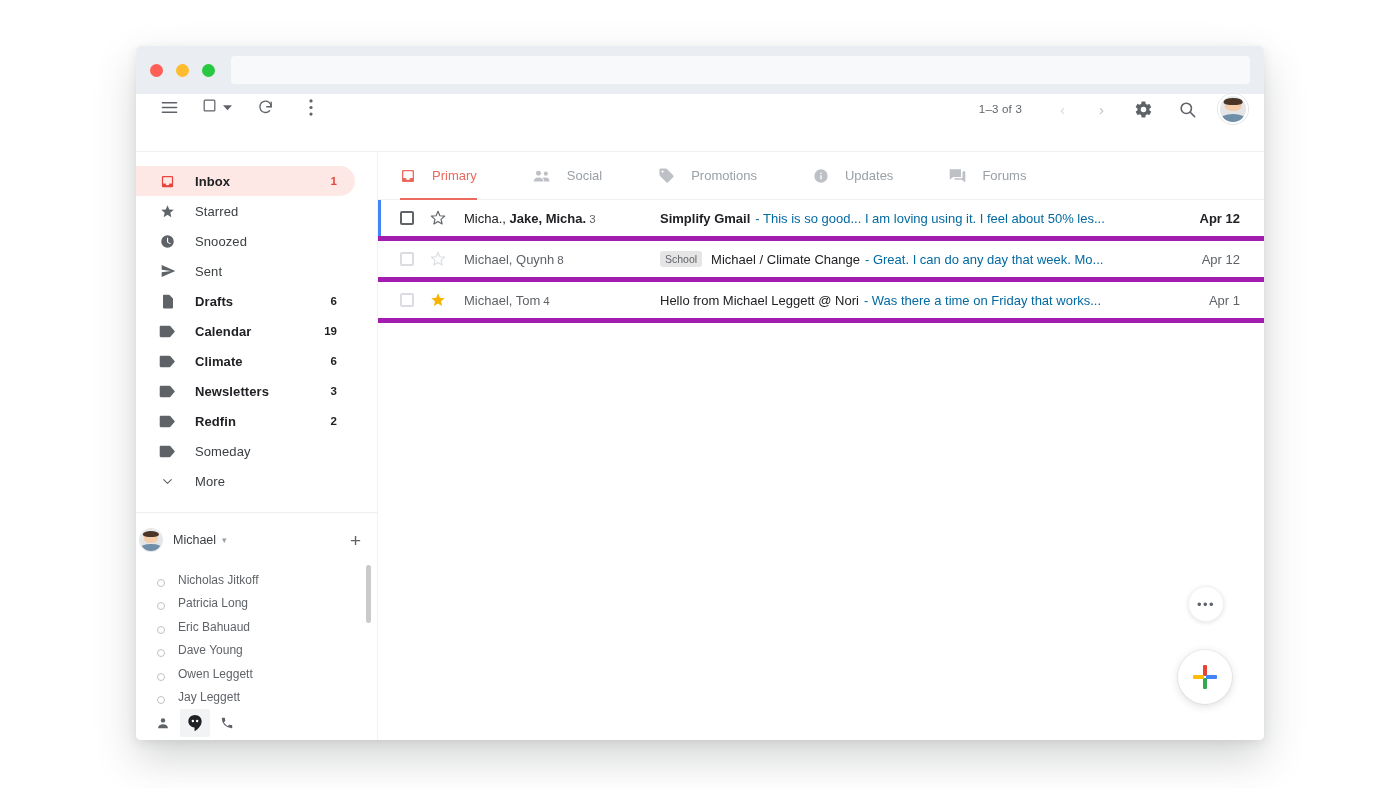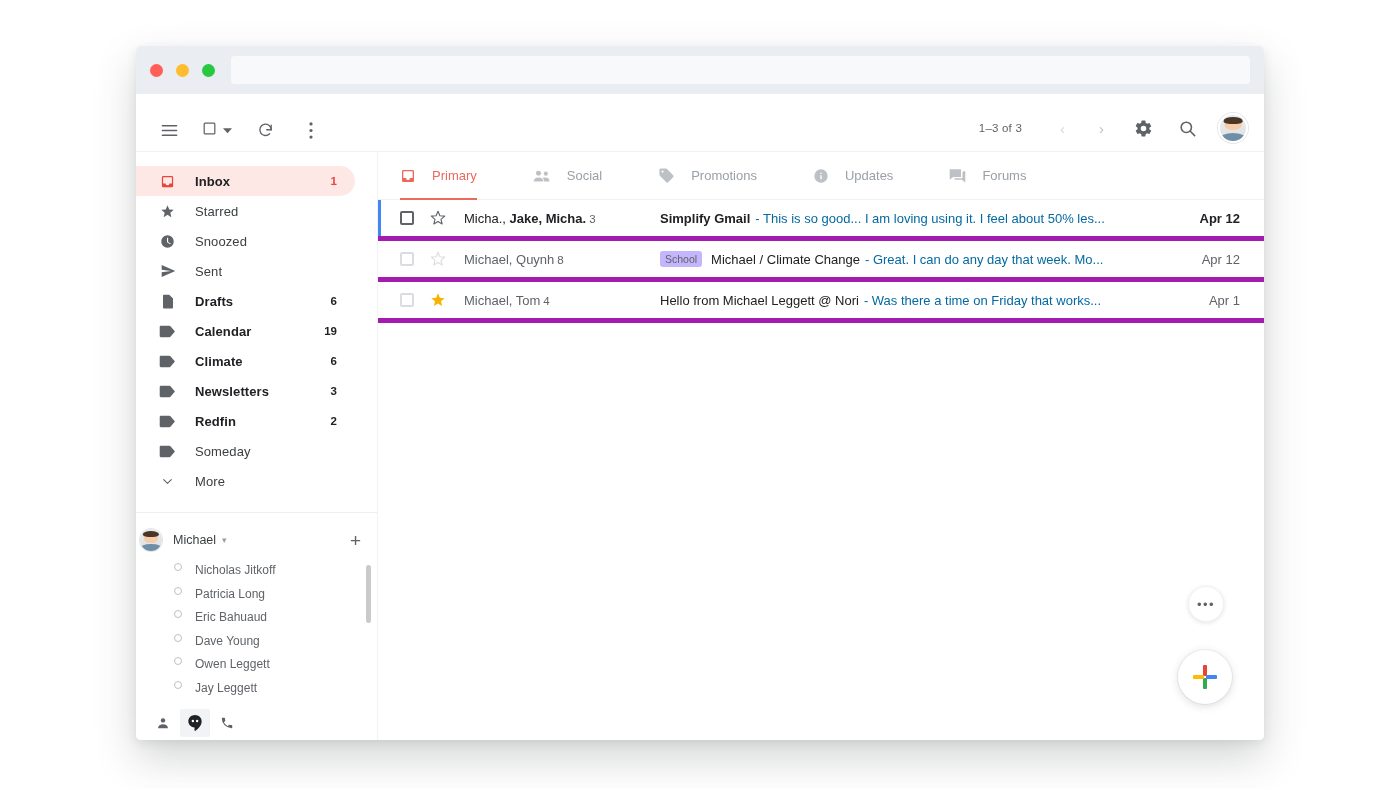--- a/index.html
+++ b/index.html
@@ -40,21 +40,21 @@
     flex: 1; height: 28px;
     background: #f7f9fa;
     border-radius: 4px;
   }
 
   
   .toolbar {
     height: 58px; flex: 0 0 58px;
     background: #fff;
     border-bottom: 1px solid #f1f1f1;
-    display: flex; align-items: flex-end;
+    display: flex; align-items: flex-start;
     padding: 0 16px 8px 20px;
   }
   .tb-left { display: flex; align-items: center; gap: 20px; }
   .tb-right { margin-left: auto; display: flex; align-items: center; gap: 18px; }
   .icon-btn {
     width: 26px; height: 26px;
     display: flex; align-items: center; justify-content: center;
     color: #5f6368;
   }
   .icon-btn svg { display: block; }
@@ -170,22 +170,22 @@
   .me-caret { color:#9aa0a6; font-size:9px; margin-left:6px; }
   .plus-btn { margin-left:auto; color:#5f6368; font-size:19px; line-height:1; font-weight:300; }
 
   .contact-list {
     flex: 1; min-height: 0;
     overflow: hidden;
     position: relative;
     padding-top: 4px;
   }
   .contact-row {
-    height: 23.5px; display: flex; align-items: flex-start;
-    padding: 0 16px 0 38px;
+    height: 23.5px; display: flex; align-items: flex-end;
+    padding: 0 16px 0 21px;
     font-size: 12px; color: #5f6368;
   }
   .presence {
     width: 8px; height: 8px; border-radius: 50%;
     border: 1px solid #bdc1c6;
     margin-right: 13px; flex: 0 0 8px;
   }
   .c-scrollbar {
     position: absolute; right: 6px; top: 6px;
     width: 5px; height: 58px;
@@ -258,21 +258,21 @@
   .mr-sender b { color: #202124; font-weight: bold; }
   .mr-sender .cnt { font-size: 11.5px; color: #5f6368; margin-left: 3px; }
   .mr-subject {
     flex: 1; min-width: 0;
     white-space: nowrap; overflow: hidden; text-overflow: ellipsis;
     color: #5f6368;
     display: flex; align-items: center;
   }
   .chip {
     display:inline-block;
-    background:#c4b5fd; color:#5f6368;
+    background:#e5e5e5; color:#5f6368;
     font-size: 10.5px; padding: 2px 5px;
     border-radius: 3px; margin-right: 9px;
     flex: 0 0 auto;
   }
   .subj-main { color:#202124; margin-right: 5px; flex:0 0 auto; }
   .mail-row.unread .subj-main { font-weight: bold; }
   .subj-snip { color:#0369a1; overflow:hidden; text-overflow:ellipsis; white-space:nowrap; }
   .mr-date {
     width: 62px; flex: 0 0 62px;
     text-align: right;

